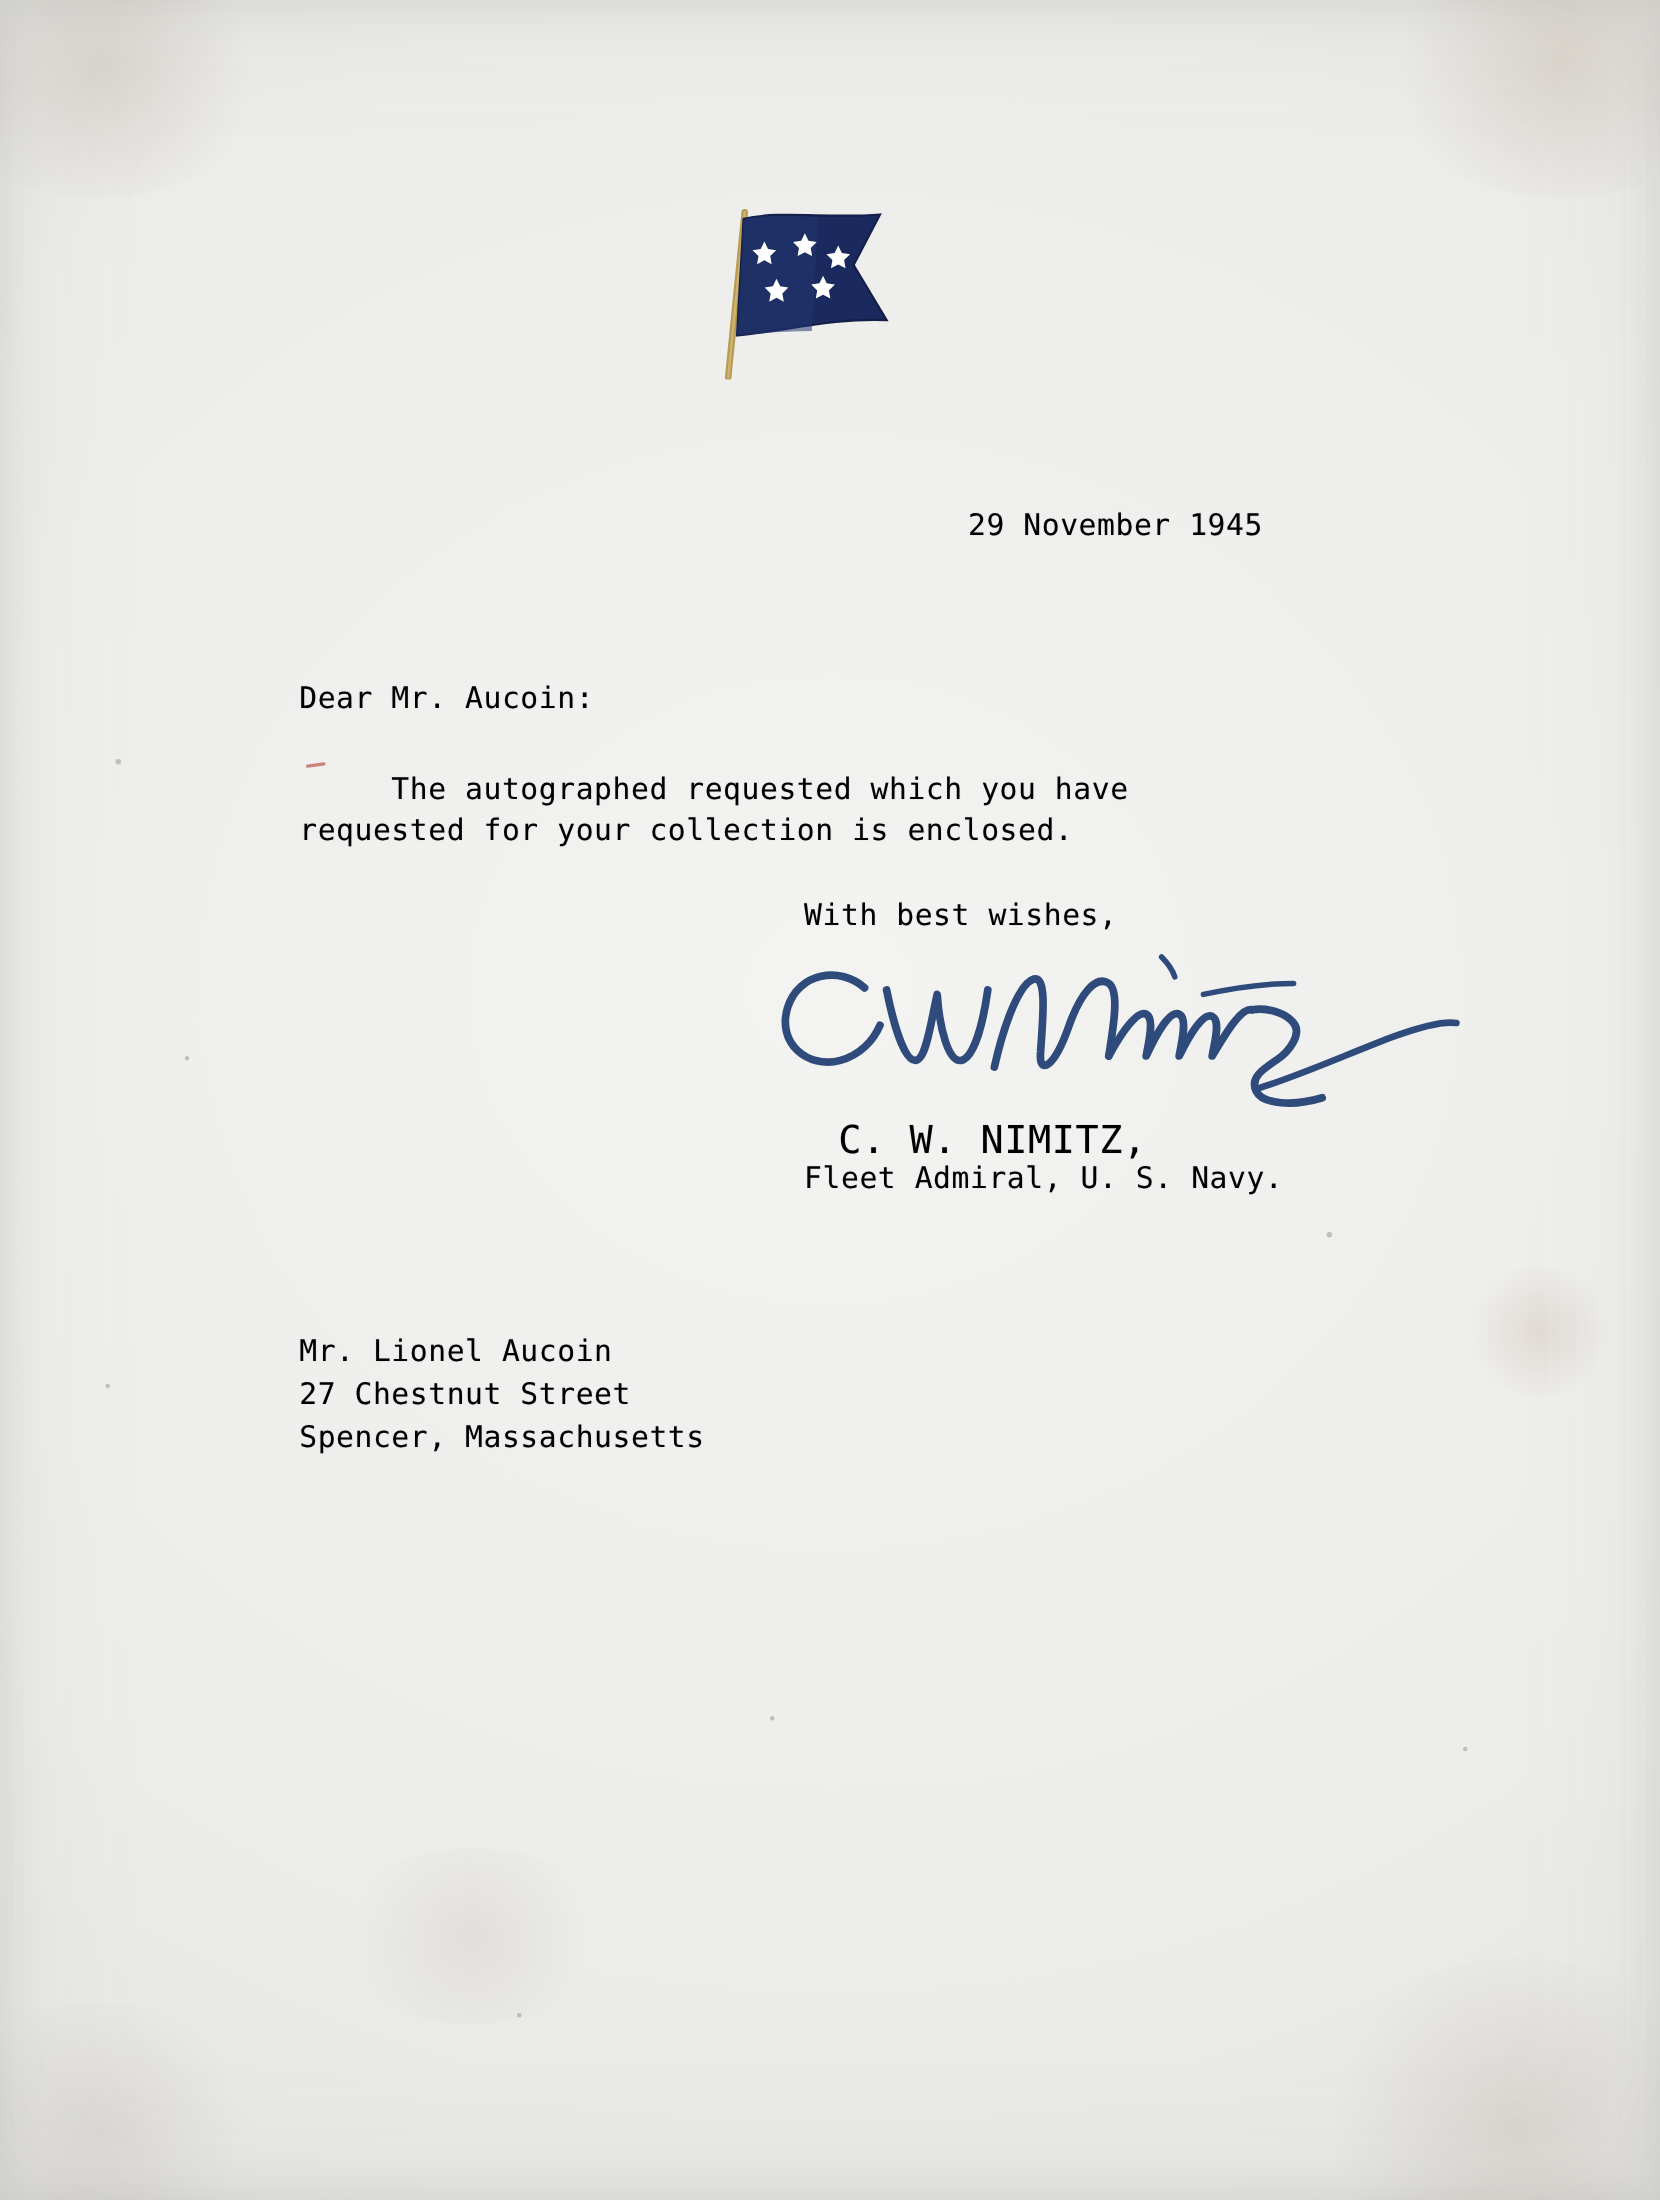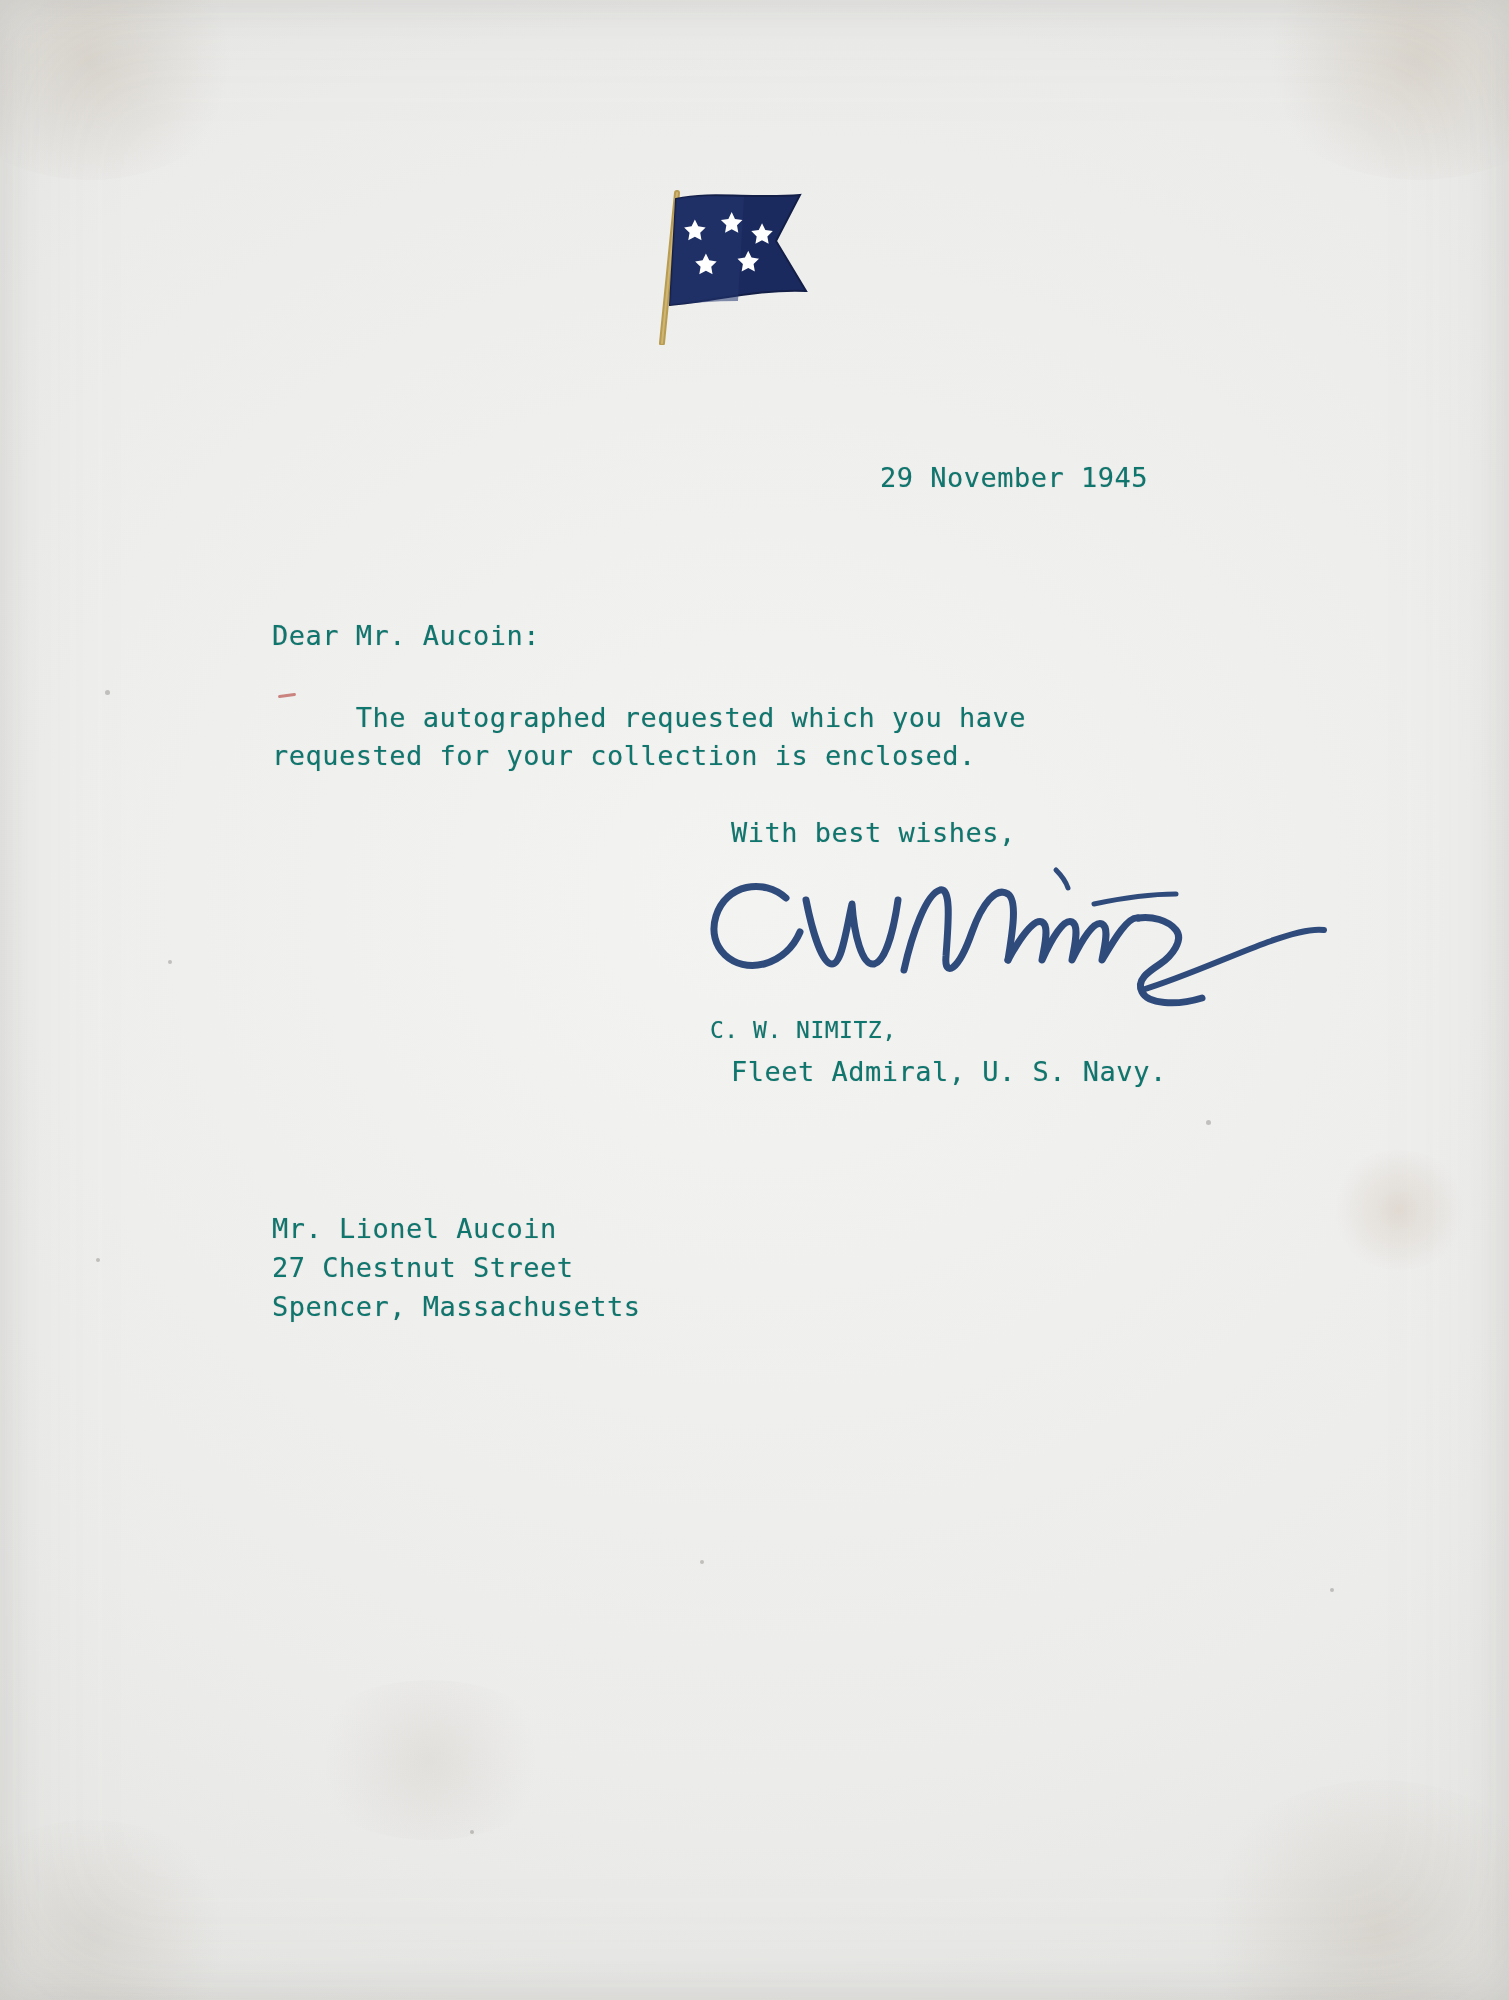--- a/index.html
+++ b/index.html
@@ -64,21 +64,21 @@
     position: absolute;
     left: 640px;
     top: 185px;
     width: 200px;
     height: 160px;
   }
 
   
   .typed {
     position: absolute;
-    color: #0f766e;
+    color: #000000;
     font-family: "DejaVu Sans Mono", monospace;
     letter-spacing: 0.5px;
     white-space: pre;
     text-shadow: 0 0 1px rgba(40,44,50,0.30);
   }
   .date {
     left: 880px;
     top: 462px;
     font-size: 27px;
   }
@@ -96,23 +96,23 @@
     left: 272px;
     top: 740px;
     font-size: 27px;
   }
   .closing {
     left: 731px;
     top: 817px;
     font-size: 27px;
   }
   .sig-name {
-    left: 710px;
+    left: 762px;
     top: 1017px;
-    font-size: 23px;
+    font-size: 35px;
   }
   .sig-title {
     left: 731px;
     top: 1056px;
     font-size: 27px;
   }
   .addr-l1 {
     left: 272px;
     top: 1213px;
     font-size: 27px;

